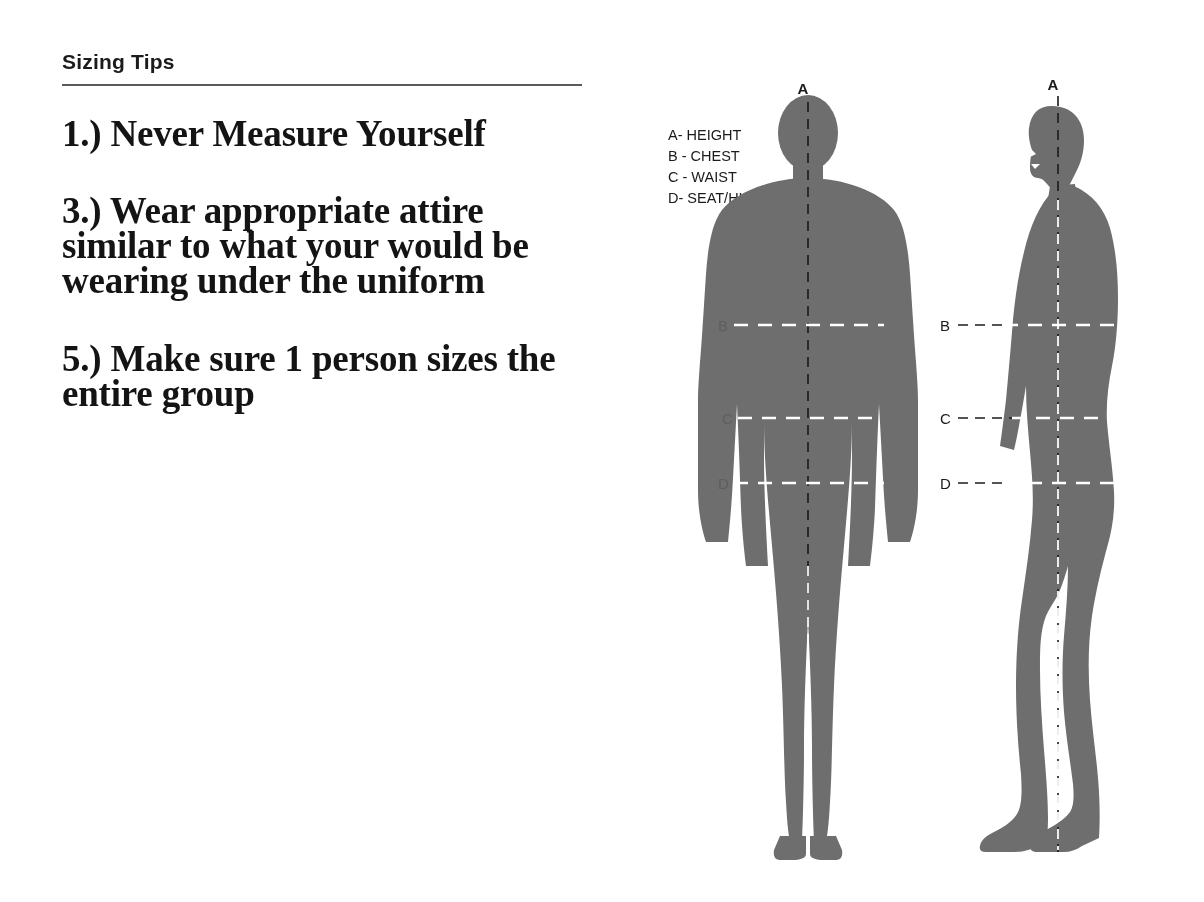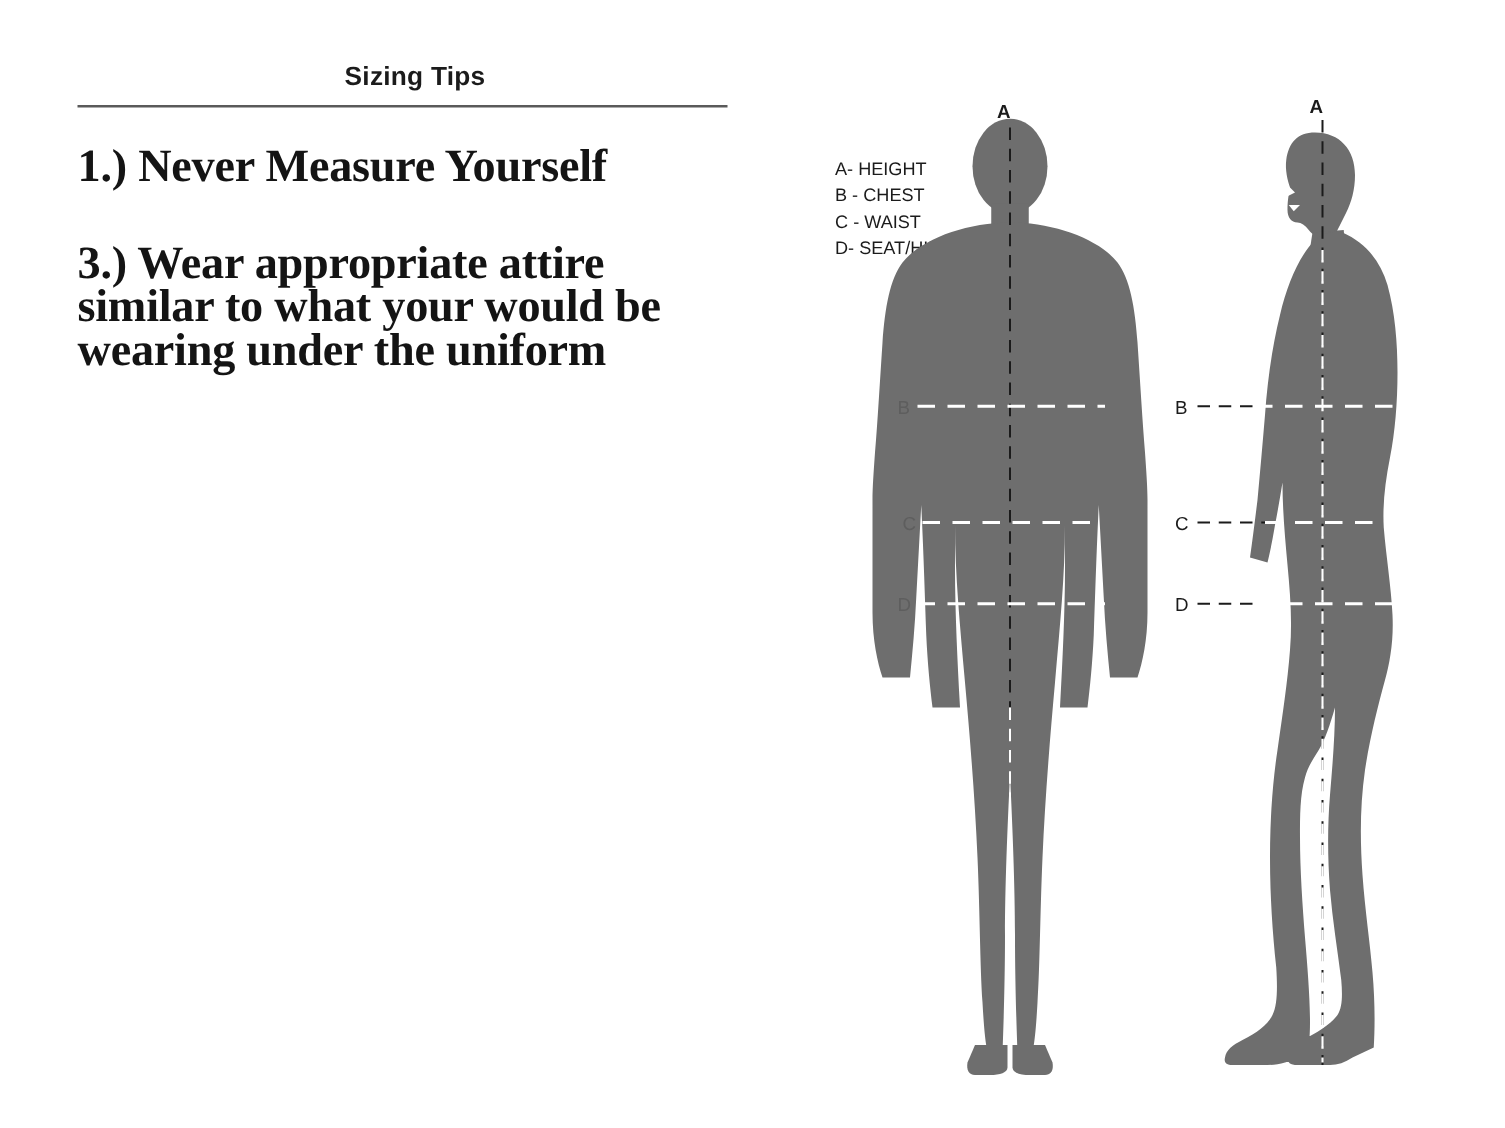--- a/index.html
+++ b/index.html
@@ -24,21 +24,20 @@
     width: 540px;
   }
 
   .tips-title {
     font-family: "Liberation Sans", sans-serif;
     font-weight: bold;
     font-size: 21px;
     letter-spacing: 0.2px;
     color: #1b1b1b;
     margin: 0 0 10px 0;
-    text-align: center;
   }
 
   .title-rule {
     width: 520px;
     height: 2px;
     background: #5a5a5a;
     margin: 0 0 30px 0;
   }
 
   .tips-list {
@@ -94,20 +93,21 @@
 </head>
 <body>
 
 <div class="left-col">
   <h1 class="tips-title">Sizing Tips</h1>
   <div class="title-rule"></div>
 
   <ul class="tips-list">
     <li class="tip-item">1.) Never Measure Yourself</li>
     <li class="tip-item">3.) Wear appropriate attire similar to what your would be wearing under the uniform</li>
+    <li class="tip-item">5.) Make sure 1 person sizes the entire group</li>
   </ul>
 </div>
 
 <div class="diagram">
   <svg width="540" height="820" viewBox="0 0 540 820" xmlns="http://www.w3.org/2000/svg">
 
     <g>
       <text class="legend-text" x="28" y="80">A- HEIGHT</text>
       <text class="legend-text" x="28" y="101">B - CHEST</text>
       <text class="legend-text" x="28" y="122">C - WAIST</text>

